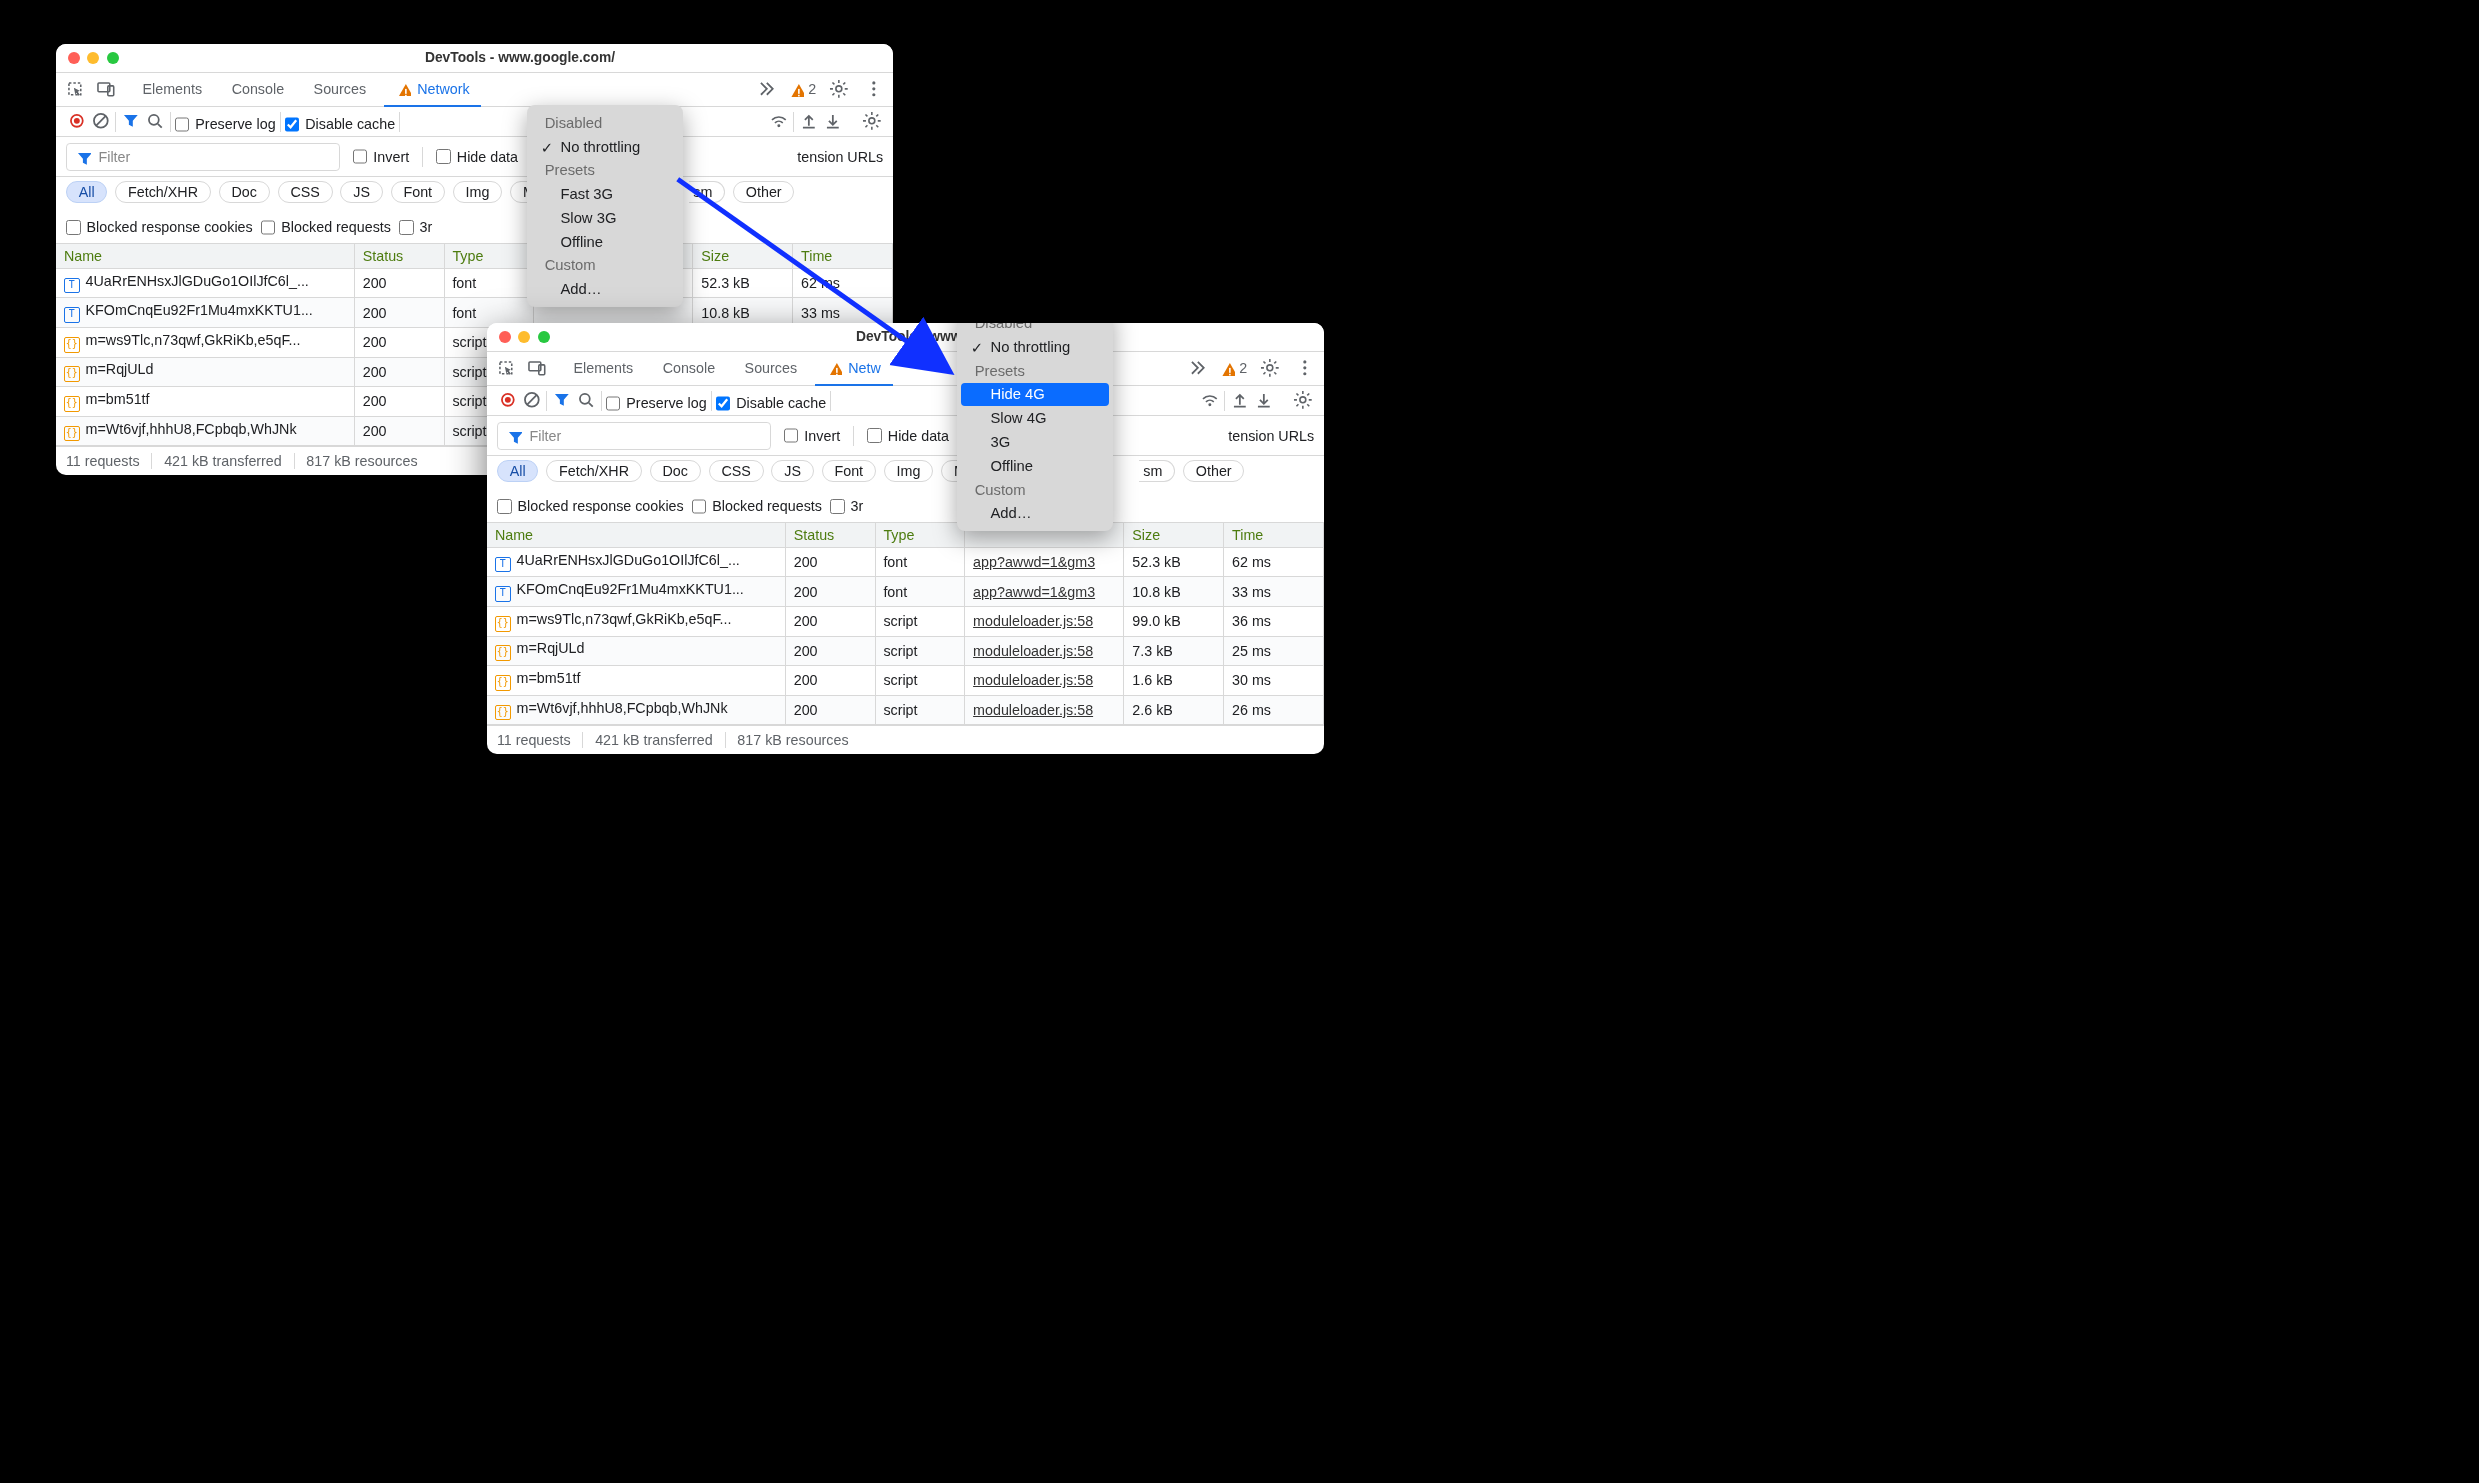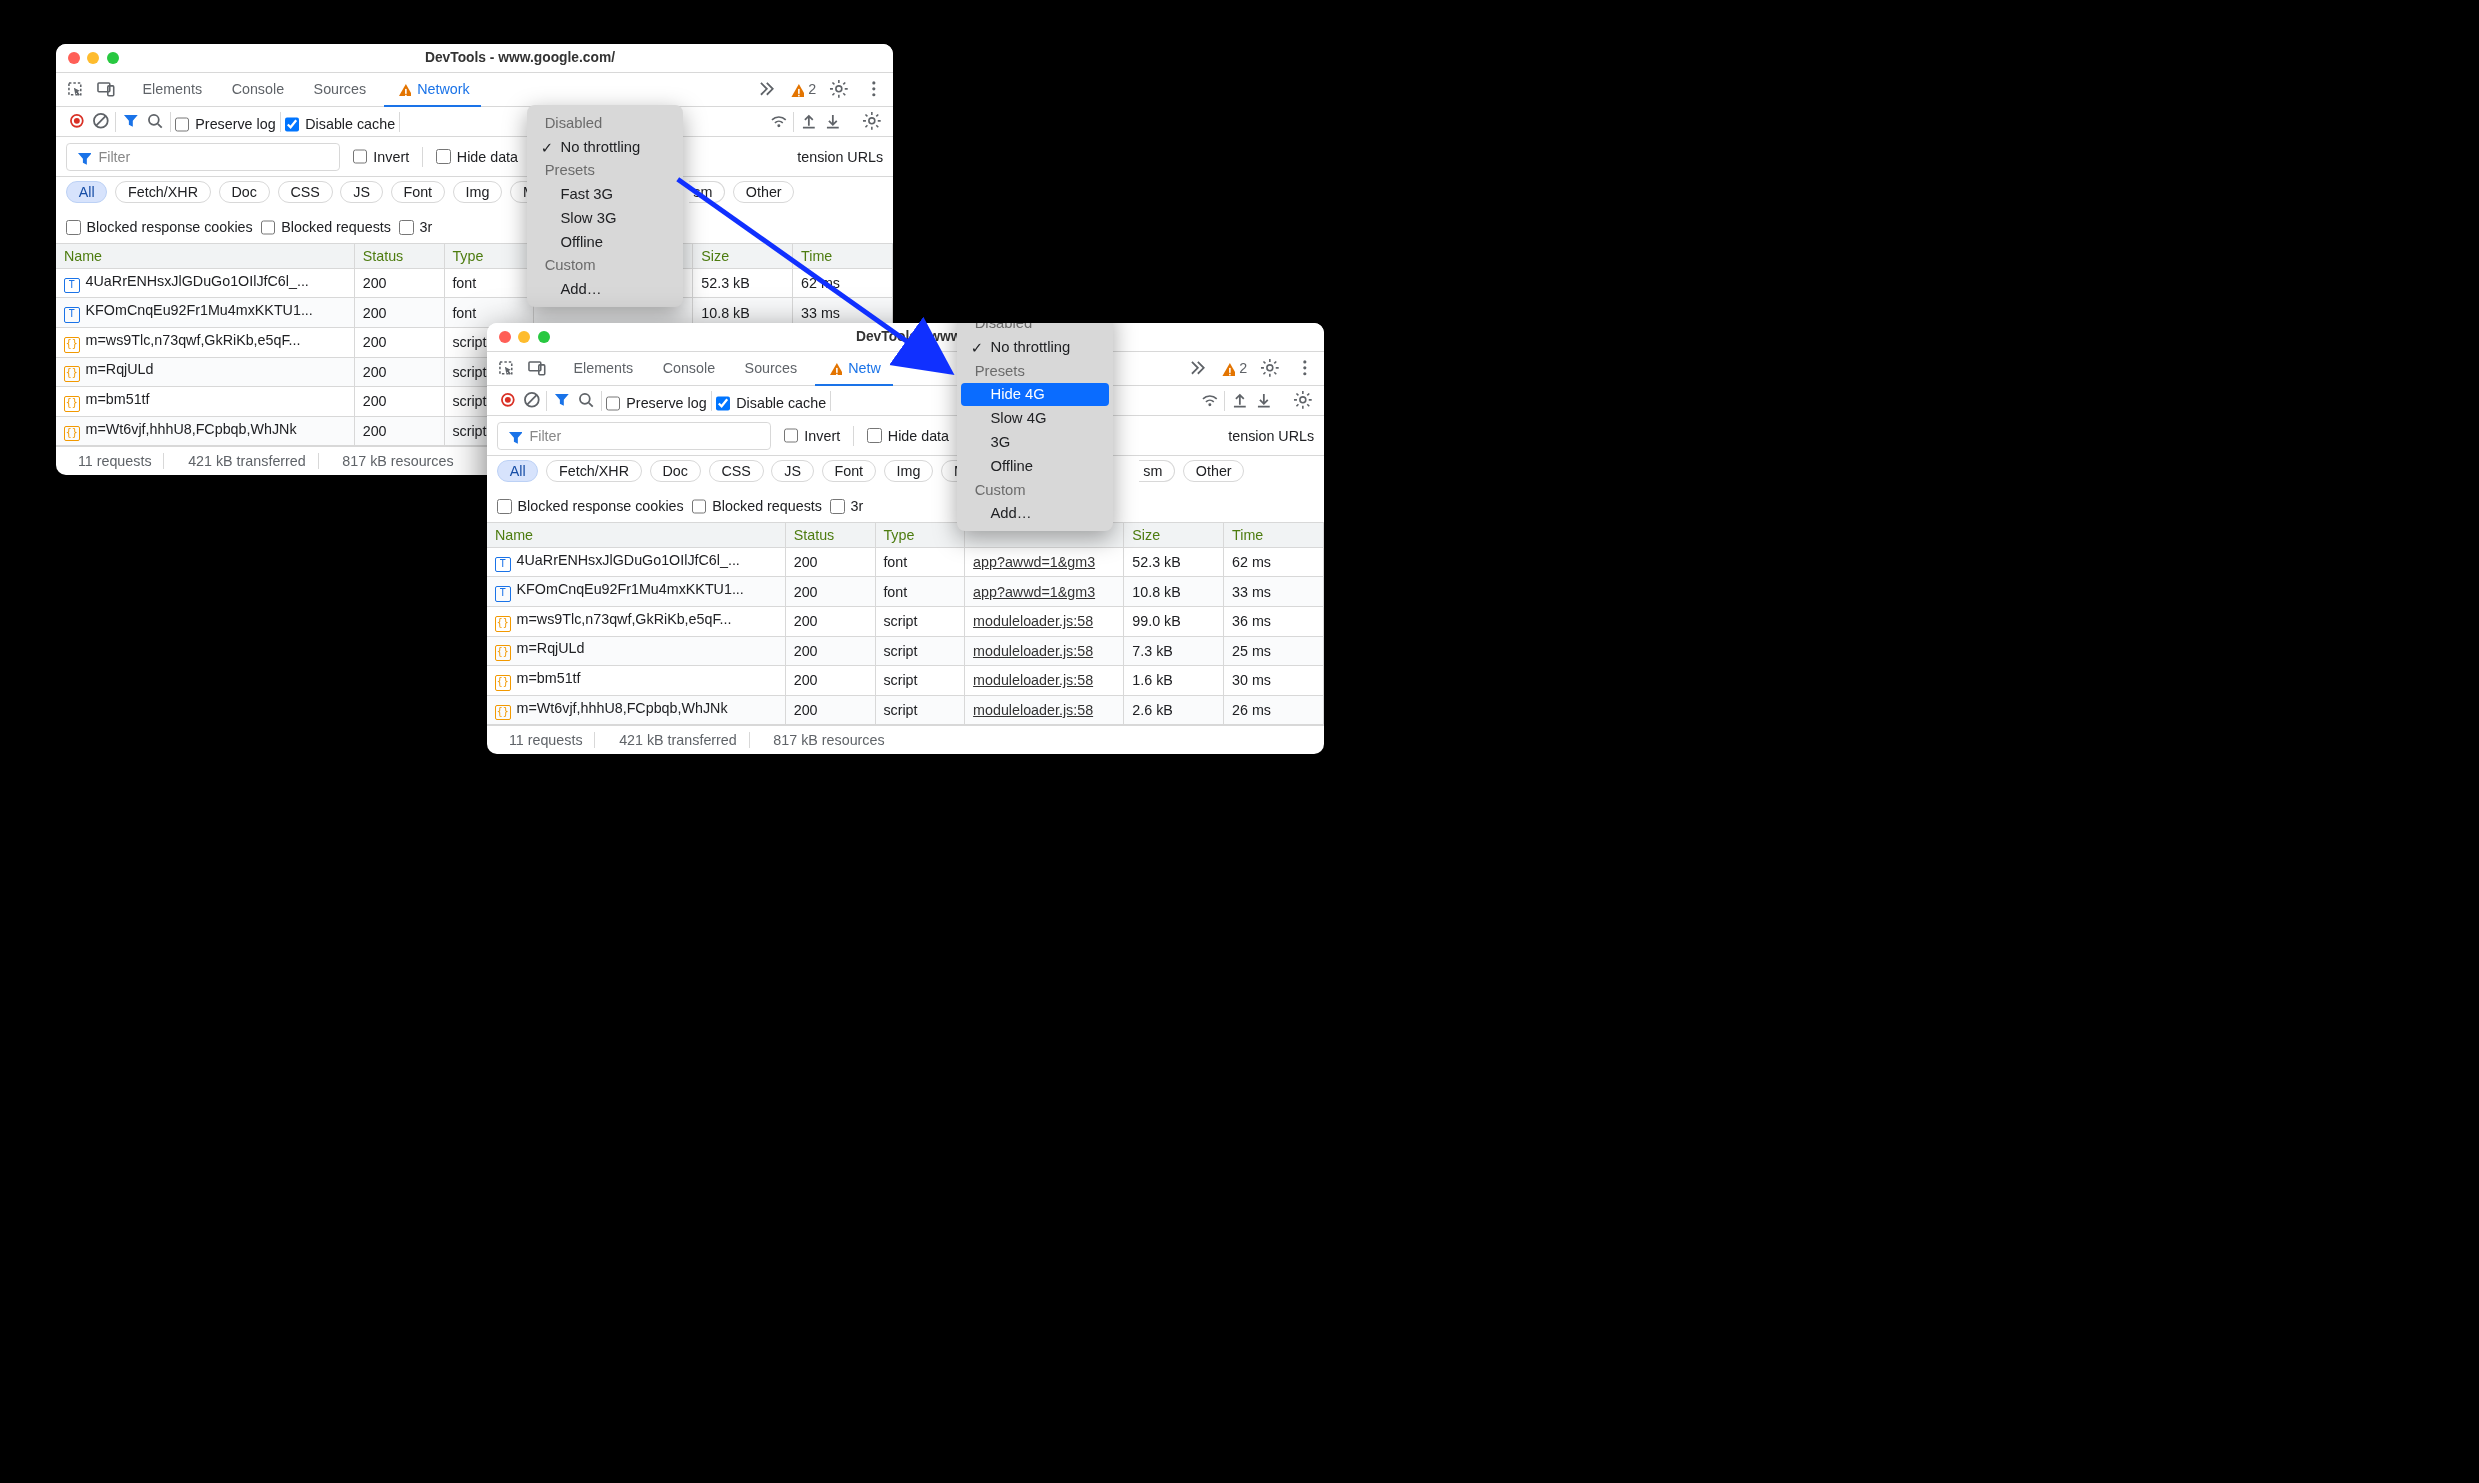--- a/index.html
+++ b/index.html
@@ -59,21 +59,21 @@
   th,td{text-align:left;padding:3.9px 7.9px;border-right:1px solid var(--border);border-bottom:1px solid var(--border);white-space:nowrap;overflow:hidden;text-overflow:ellipsis;font-weight:400;}
   th{background:var(--hdr);font-weight:400;color:#4d7c0f;}
   td.r,th.r{text-align:left;}
   tr:nth-child(even) td{background:var(--row-alt);}
   .fic{display:inline-block;width:13.8px;height:13.8px;border:1px solid currentColor;border-radius:2px;font-size:9.9px;line-height:11.8px;text-align:center;margin-right:5.9px;vertical-align:-2px;font-family:monospace;}
   .fic.t{color:var(--cyan);}
   .fic.s{color:var(--orange);}
   .initiator{text-decoration:underline;color:#333;}
 
   .status{display:flex;gap:0;align-items:center;padding:5.9px 9.9px;border-top:1px solid var(--border);color:var(--muted);}
-  .status span{padding:0 11.8px;border-right:1px solid var(--border);margin-left:12px;}
+  .status span{padding:0 11.8px;border-right:1px solid var(--border);}
   .status span:first-child{padding-left:0;}
   .status span:last-child{border-right:0;}
 
   
   .menu{position:absolute;background:var(--menu-bg);border-radius:7.9px;padding:5.9px 3.9px;box-shadow:0 7.9px 23.6px rgba(0,0,0,.35);font-size:14.8px;min-width:148px;}
   .menu .hdr{color:#6b6b6b;padding:3.9px 13.8px;}
   .menu .item{padding:3.9px 13.8px 3.9px 29.6px;position:relative;cursor:pointer;border-radius:3.9px;}
   .menu .item.chk::before{content:"✓";position:absolute;left:9.9px;}
   .menu .item.sel{background:var(--menu-hi);color:#fff;}
 

